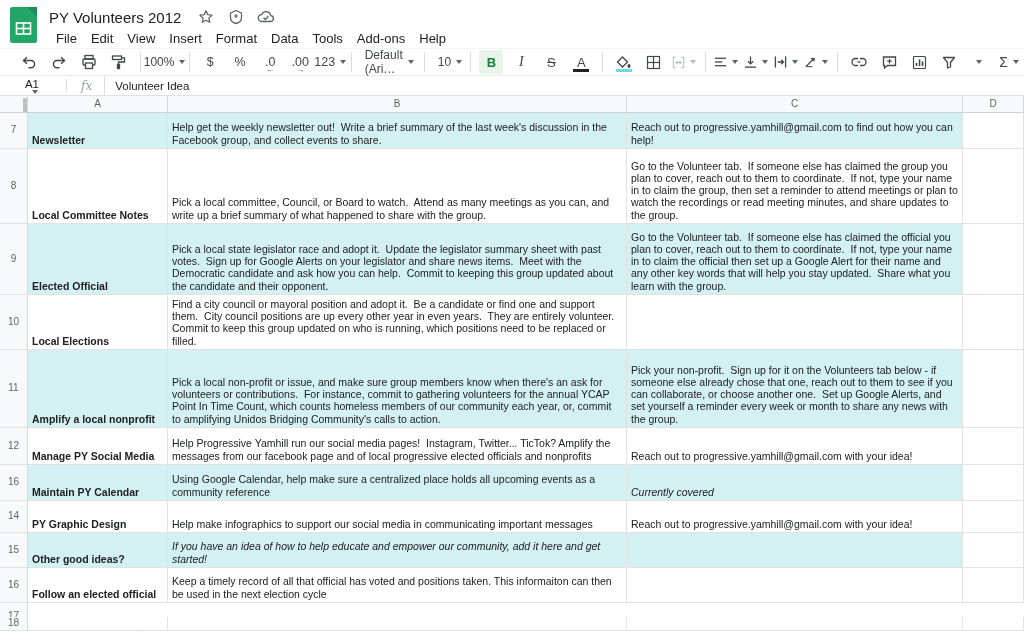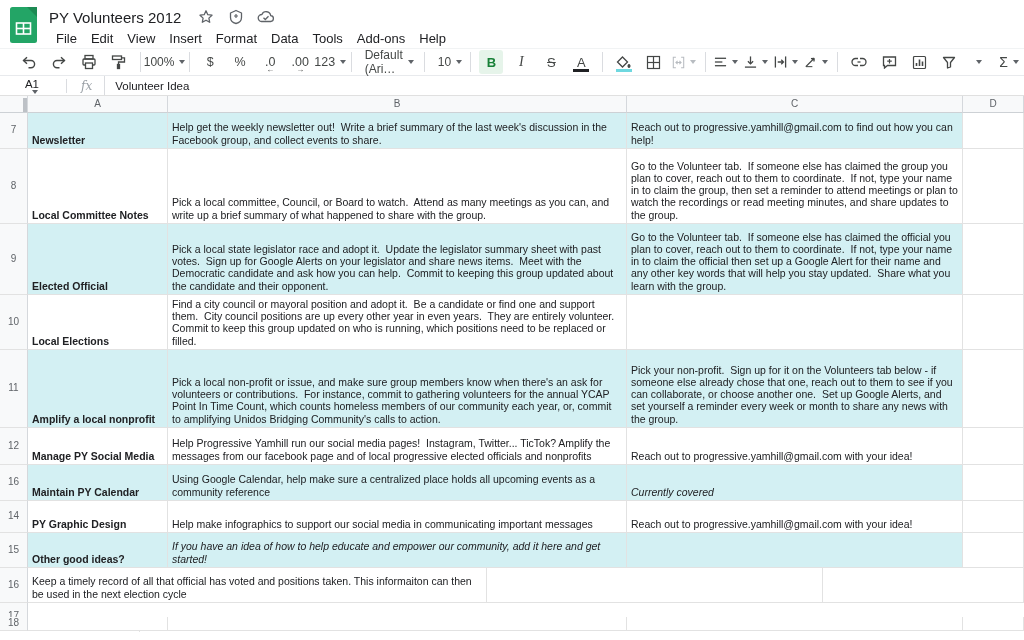--- a/index.html
+++ b/index.html
@@ -362,20 +362,21 @@
       </div>
       <div class="g-row" style="height: 35px;">
         <div class="g-cell rownum col-gutter">15</div>
         <div class="g-cell col-a cell-a hl"><span>Other good ideas?</span></div>
         <div class="g-cell col-b hl ital"><span>If you have an idea of how to help educate and empower our community, add it here and get started!</span></div>
         <div class="g-cell col-c hl"></div>
         <div class="g-cell col-d"></div>
       </div>
       <div class="g-row" style="height: 35px;">
         <div class="g-cell rownum col-gutter">16</div>
+        <div class="g-cell col-a cell-a"><span>Follow an elected official</span></div>
         <div class="g-cell col-b"><span>Keep a timely record of all that official has voted and positions taken. This informaiton can then be used in the next election cycle</span></div>
         <div class="g-cell col-c"></div>
         <div class="g-cell col-d"></div>
       </div>
       <div class="g-row" style="height: 14px; flex-direction: column;">
         <div class="g-cell rownum col-gutter">17</div>
         <div class="g-cell col-a cell-a"></div>
         <div class="g-cell col-b"></div>
         <div class="g-cell col-c"></div>
         <div class="g-cell col-d"></div>

